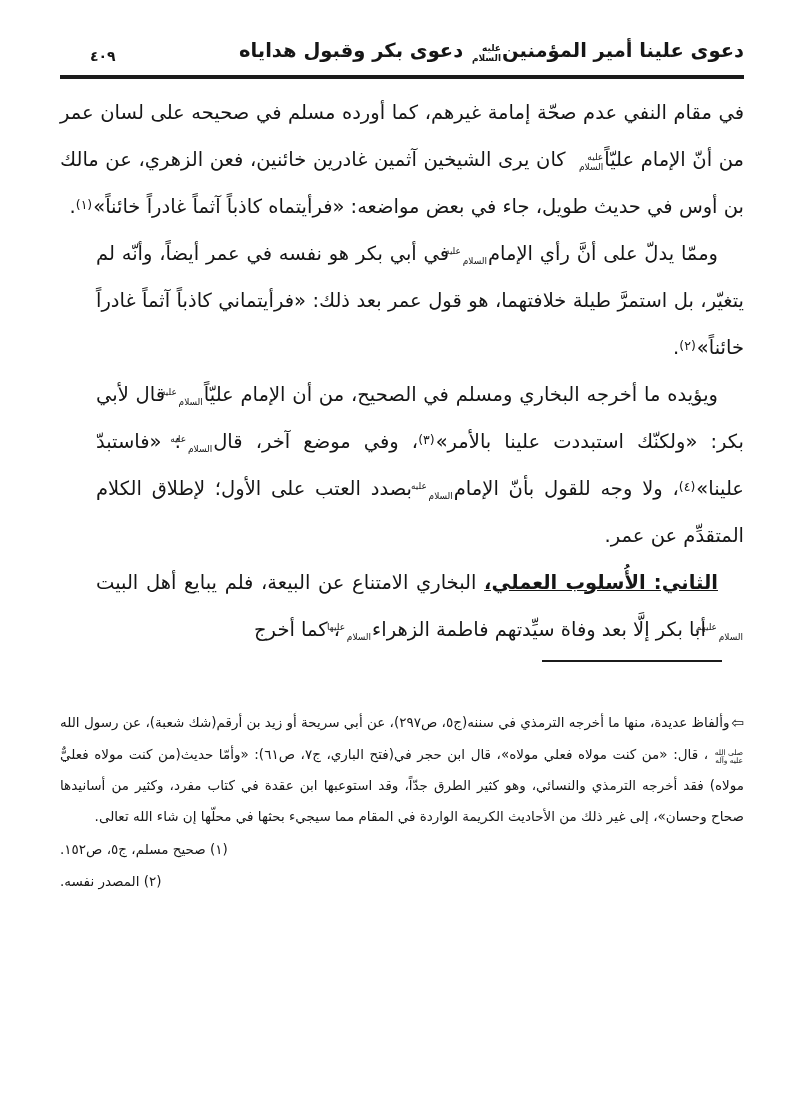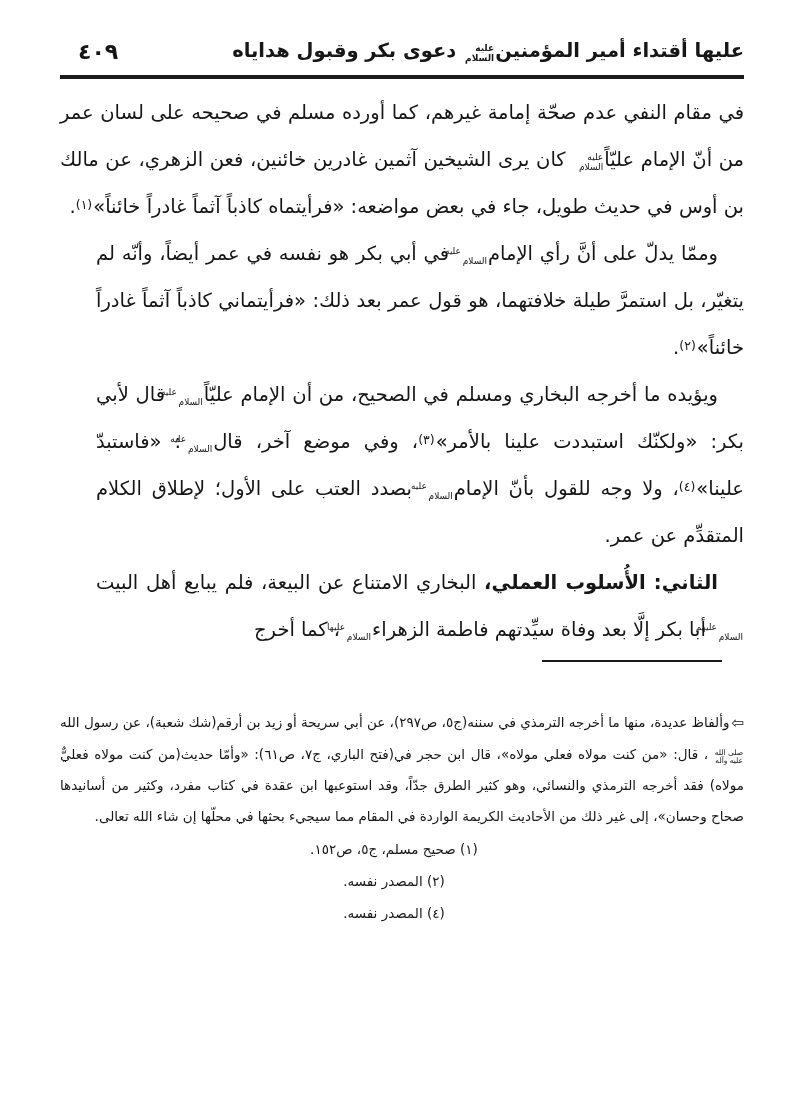--- a/index.html
+++ b/index.html
@@ -23,38 +23,38 @@
     padding-top:26px;
     height:38px;
   }
   .hdr-title{
     font-weight:bold;
     font-size:19.5px;
     white-space:nowrap;
   }
   .hdr-pagenum{
     font-weight:bold;
-    font-size:22px;
-    margin-left:18px;
+    font-size:14px;
+    margin-left:30px;
   }
   .hdr-rule{
     height:3.5px;
     background:#1b1b1b;
     margin-top:11px;
   }
   
   .body-text{
     margin-top:10px;
     font-size:19.5px;
     line-height:47px;
     text-align:justify;
   }
   .body-para{margin:0;}
   .body-para.indent{text-indent:26px;margin-left:36px;}
-  .bold{font-weight:bold;}
+  .bold{font-weight:bold;text-decoration:underline;}
   .hon{
     display:inline-block;
     width:30px;
     font-size:9px;
     line-height:1.1;
     text-align:right;
     vertical-align:-4px;
     margin:0 1px;
     white-space:normal;
   }
@@ -79,48 +79,47 @@
     margin-top:45px;
   }
   .fn-cont{margin:0;}
   .fn-arrow{
     font-size:15px;
     vertical-align:-1px;
     margin-left:2px;
   }
   .fn-items{margin-top:1px;}
   .fn-item{
-    text-align:center;
+    text-align:left;
     padding-right:16px;
     line-height:32px;
   }
 </style>
 </head>
 <body>
 
 <div class="page">
 
   <div class="hdr">
-    <div class="hdr-title"><span>عليها أقتداء أمير المؤمنين</span><span class="hon">عليه السلام</span><span> دعوى بكر وقبول هداياه</span></div>
+    <div class="hdr-title"><span>دعوى علينا أمير المؤمنين</span><span class="hon">عليه السلام</span><span> دعوى بكر وقبول هداياه</span></div>
     <div class="hdr-pagenum">٤٠٩</div>
   </div>
 
   <div class="hdr-rule"></div>
 
   <main class="body-text" id="body-text">
       <p class="body-para"><span>في مقام النفي عدم صحّة إمامة غيرهم، كما أورده مسلم في صحيحه على لسان عمر من أنّ الإمام عليّاً</span><span class="hon">عليه السلام</span><span> كان يرى الشيخين آثمين غادرين خائنين، فعن الزهري، عن مالك بن أوس في حديث طويل، جاء في بعض مواضعه: «فرأيتماه كاذباً آثماً غادراً خائناً»</span><sup class="fnref">(١)</sup><span>.</span></p>
       <p class="body-para indent"><span>وممّا يدلّ على أنَّ رأي الإمام</span><span class="hon">عليه السلام</span><span> في أبي بكر هو نفسه في عمر أيضاً، وأنّه لم يتغيّر، بل استمرَّ طيلة خلافتهما، هو قول عمر بعد ذلك: «فرأيتماني كاذباً آثماً غادراً خائناً»</span><sup class="fnref">(٢)</sup><span>.</span></p>
       <p class="body-para indent"><span>ويؤيده ما أخرجه البخاري ومسلم في الصحيح، من أن الإمام عليّاً</span><span class="hon">عليه السلام</span><span> قال لأبي بكر: «ولكنّك استبددت علينا بالأمر»</span><sup class="fnref">(٣)</sup><span>، وفي موضع آخر، قال</span><span class="hon">عليه السلام</span><span>: «فاستبدّ علينا»</span><sup class="fnref">(٤)</sup><span>، ولا وجه للقول بأنّ الإمام</span><span class="hon">عليه السلام</span><span> بصدد العتب على الأول؛ لإطلاق الكلام المتقدِّم عن عمر.</span></p>
       <p class="body-para indent"><span class="bold">الثاني: الأُسلوب العملي،</span><span> البخاري الامتناع عن البيعة، فلم يبايع أهل البيت</span><span class="hon">عليهم السلام</span><span> أبا بكر إلَّا بعد وفاة سيِّدتهم فاطمة الزهراء</span><span class="hon">عليها السلام</span><span>، كما أخرج</span></p>
     </main>
 
   <div class="fn-sep"></div>
 
   <section class="footnotes">
     <p class="fn-cont"><span class="fn-arrow">⇦</span><span><span>وألفاظ عديدة، منها ما أخرجه الترمذي في سننه(ج٥، ص٢٩٧)، عن أبي سريحة أو زيد بن أرقم(شك شعبة)، عن رسول الله</span><span class="hon hon-s">صلى الله عليه وآله</span><span>، قال: «من كنت مولاه فعلي مولاه»، قال ابن حجر في(فتح الباري، ج٧، ص٦١): «وأمّا حديث(من كنت مولاه فعليٌّ مولاه) فقد أخرجه الترمذي والنسائي، وهو كثير الطرق جدّاً، وقد استوعبها ابن عقدة في كتاب مفرد، وكثير من أسانيدها صحاح وحسان»، إلى غير ذلك من الأحاديث الكريمة الواردة في المقام مما سيجيء بحثها في محلّها إن شاء الله تعالى.</span></span></p>
     <div class="fn-items" id="fn-items">
         <div class="fn-item">(١) صحيح مسلم، ج٥، ص١٥٢.</div>
         <div class="fn-item">(٢) المصدر نفسه.</div>
-        <div class="fn-item">(٤) المصدر نفسه.</div>
       </div>
   </section>
 
 </div>
 
 </body></html>

